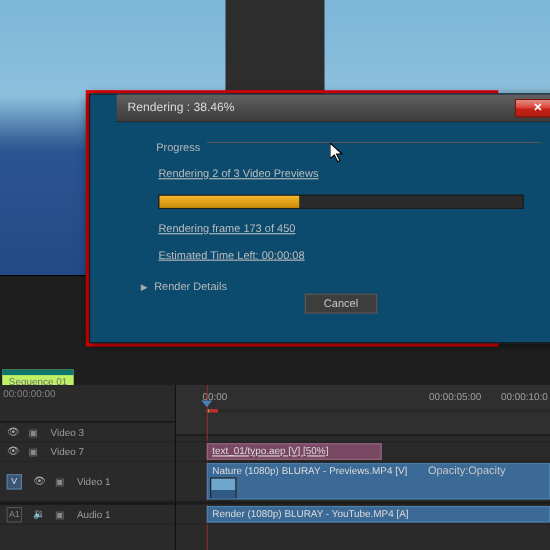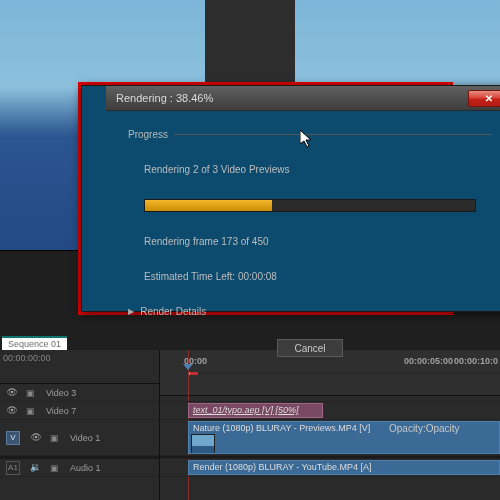--- a/index.html
+++ b/index.html
@@ -39,36 +39,36 @@
     padding: 0 4px 0 10px; color: #dcdcdc; font-size: 11px;
   }
   .close-btn {
     width: 42px; height: 17px;
     background: linear-gradient(to bottom, #e68d85 0%, #d9453a 45%, #c42017 55%, #b21d14 100%);
     border: 1px solid #7a1409; border-radius: 2px;
     display: flex; align-items: center; justify-content: center;
     color: #fff; font-size: 10px; font-weight: bold; cursor: default;
   }
   .dialog-body { padding: 18px 22px 10px 22px; color: #c9c9c9; font-size: 10px; }
-  .progress-header { display: flex; align-items: center; margin-bottom: 12px; color: #b9b9b9; }
+  .progress-header { display: flex; align-items: flex-start; margin-bottom: 12px; color: #b9b9b9; margin-left: 14px; }
   .progress-header .line { flex: 1; height: 1px; background: #555; margin-left: 6px; }
-  .status-row { margin: 24px 16px; color: #bdbdbd; font-size: 10px; }
+  .status-row { margin: 13px 16px; color: #bdbdbd; font-size: 10px; text-decoration: underline; }
   .progress-bar {
     margin: 6px 16px 4px 16px; height: 13px; background: #2a2a2a;
     border: 1px solid #1a1a1a; position: relative;
   }
   .progress-fill {
     position: absolute; top: 0; left: 0; bottom: 0; width: 38.46%;
     background: linear-gradient(to bottom, #f2b92f 0%, #e0a016 50%, #cb8c0a 100%);
   }
   .render-details {
     display: flex; align-items: center; margin-top: 18px; color: #b9b9b9; cursor: default;
   }
   .render-details .tri { margin-right: 6px; font-size: 8px; color: #aaa; }
-  .cancel-row { display: flex; justify-content: center; margin-top: 22px; }
+  .cancel-row { display: flex; justify-content: center; margin-top: 0; }
   .cancel-btn {
     width: 66px; height: 18px; background: #3d3d3d;
     border: 1px solid #5a5a5a; color: #c9c9c9; font-size: 10px;
     display: flex; align-items: center; justify-content: center; cursor: default;
   }
   .cursor {
     position: absolute; top: 130px; left: 300px; z-index: 60; pointer-events: none;
   }
 
   
@@ -90,21 +90,20 @@
   .eye { width: 12px; height: 12px; text-align: center; color: #aaa; }
   .lock { width: 12px; color: #888; }
   .sel-box { width: 14px; height: 14px; border: 1px solid #555; display: flex; align-items: center; justify-content: center; font-size: 8px; color: #888; margin-right:2px;}
   .track-row.v1 .sel-box { background: #3c5672; border-color: #5a7ca0; color: #cfe0f0; }
   .divider-h { height: 3px; background: #1a1a1a; }
 
   .tl-right { flex: 1; position: relative; background: #2a2a2a; }
   .ruler {
     height: 46px; border-bottom: 1px solid #111; position: relative;
     background: #2f2f2f;
-    font-weight: bold;
   }
   .ruler .tick { position: absolute; top: 6px; font-size: 9px; color: #a0a0a0; }
   .ruler .wab { position: absolute; left: 28px; right: 0; top: 22px; height: 3px; background: linear-gradient(to right, #83b34a 0 2px, #c03030 2px 10px, #2a2a2a 10px);}
   .playhead {
     position: absolute; top: 0; bottom: 0; left: 28px; width: 1px;
     background: #8c2e2e;
   }
   .playhead::before {
     content: ""; position: absolute; top: 14px; left: -5px;
     border-left: 5px solid transparent; border-right: 5px solid transparent;
@@ -114,21 +113,21 @@
   .tr { height: 18px; border-bottom: 1px solid #242424; position: relative; }
   .tr.v1 { height: 36px; }
   .clip {
     position: absolute; top: 1px; bottom: 1px; border: 1px solid rgba(0,0,0,0.4);
     font-size: 9px; color: #ddd; padding: 1px 4px; overflow: hidden; white-space: nowrap;
   }
   .clip.purple { background: #794863; border-color: #9c6684; text-decoration: underline; }
   .clip.blue { left: 28px; right: 0; background: #3a6a95; border-color: #4e80ad; }
   .clip.blue .thumb { position:absolute; top:12px; left:2px; width:24px; height:20px; background: linear-gradient(#6fa6cc 60%, #2f5a85 60%); border:1px solid #222;}
   .opacity-lbl { position: absolute; left: 200px; top: 1px; color: #c8c8c8; font-size: 10px; }
-  .tab-header { position:absolute; top: 336px; left: 2px; font-size:9px; color:#6e6e6e; padding: 1px 6px; border-top:2px solid #0f766e; background:#ffffff;}
+  .tab-header { position:absolute; top: 336px; left: 2px; font-size:9px; color:#6e6e6e; padding: 1px 6px; border-top:5px solid #0f766e; background:#bef264;}
 </style>
 </head>
 <body>
 
 <div class="bg-top"></div>
 <div class="bg-mid"></div>
 <div class="tab-header">Sequence 01</div>
 
 <div class="dialog-outline"></div>
 
@@ -194,29 +193,29 @@
         <span class="eye">🔉</span>
         <span class="lock">▣</span>
         <span>Audio 1</span>
       </div>
     </div>
   </div>
 
   <div class="tl-right">
     <div class="ruler">
       <span class="tick" style="left:24px">00:00</span>
-      <span class="tick" style="left:244px">00:00:05:00</span>
+      <span class="tick" style="left:230px">00:00:05:00</span>
       <span class="tick" style="right:2px">00:00:10:0</span>
       <div class="wab"></div>
     </div>
     <div class="playhead"></div>
     <div class="tracks-area">
       <div class="tr"></div>
       <div class="tr">
-        <div class="clip purple" style="left:28px; width:135px;font-style:italic;">
+        <div class="clip purple" style="left:28px; width:159px;">
           <span>text_01/typo.aep [V] [50%]</span>
         </div>
       </div>
       <div class="tr v1">
         <div class="clip blue">
           <span>Nature (1080p) BLURAY - Previews.MP4 [V]</span>
           <span class="opacity-lbl">Opacity:Opacity</span>
           <div class="thumb"></div>
         </div>
       </div>

